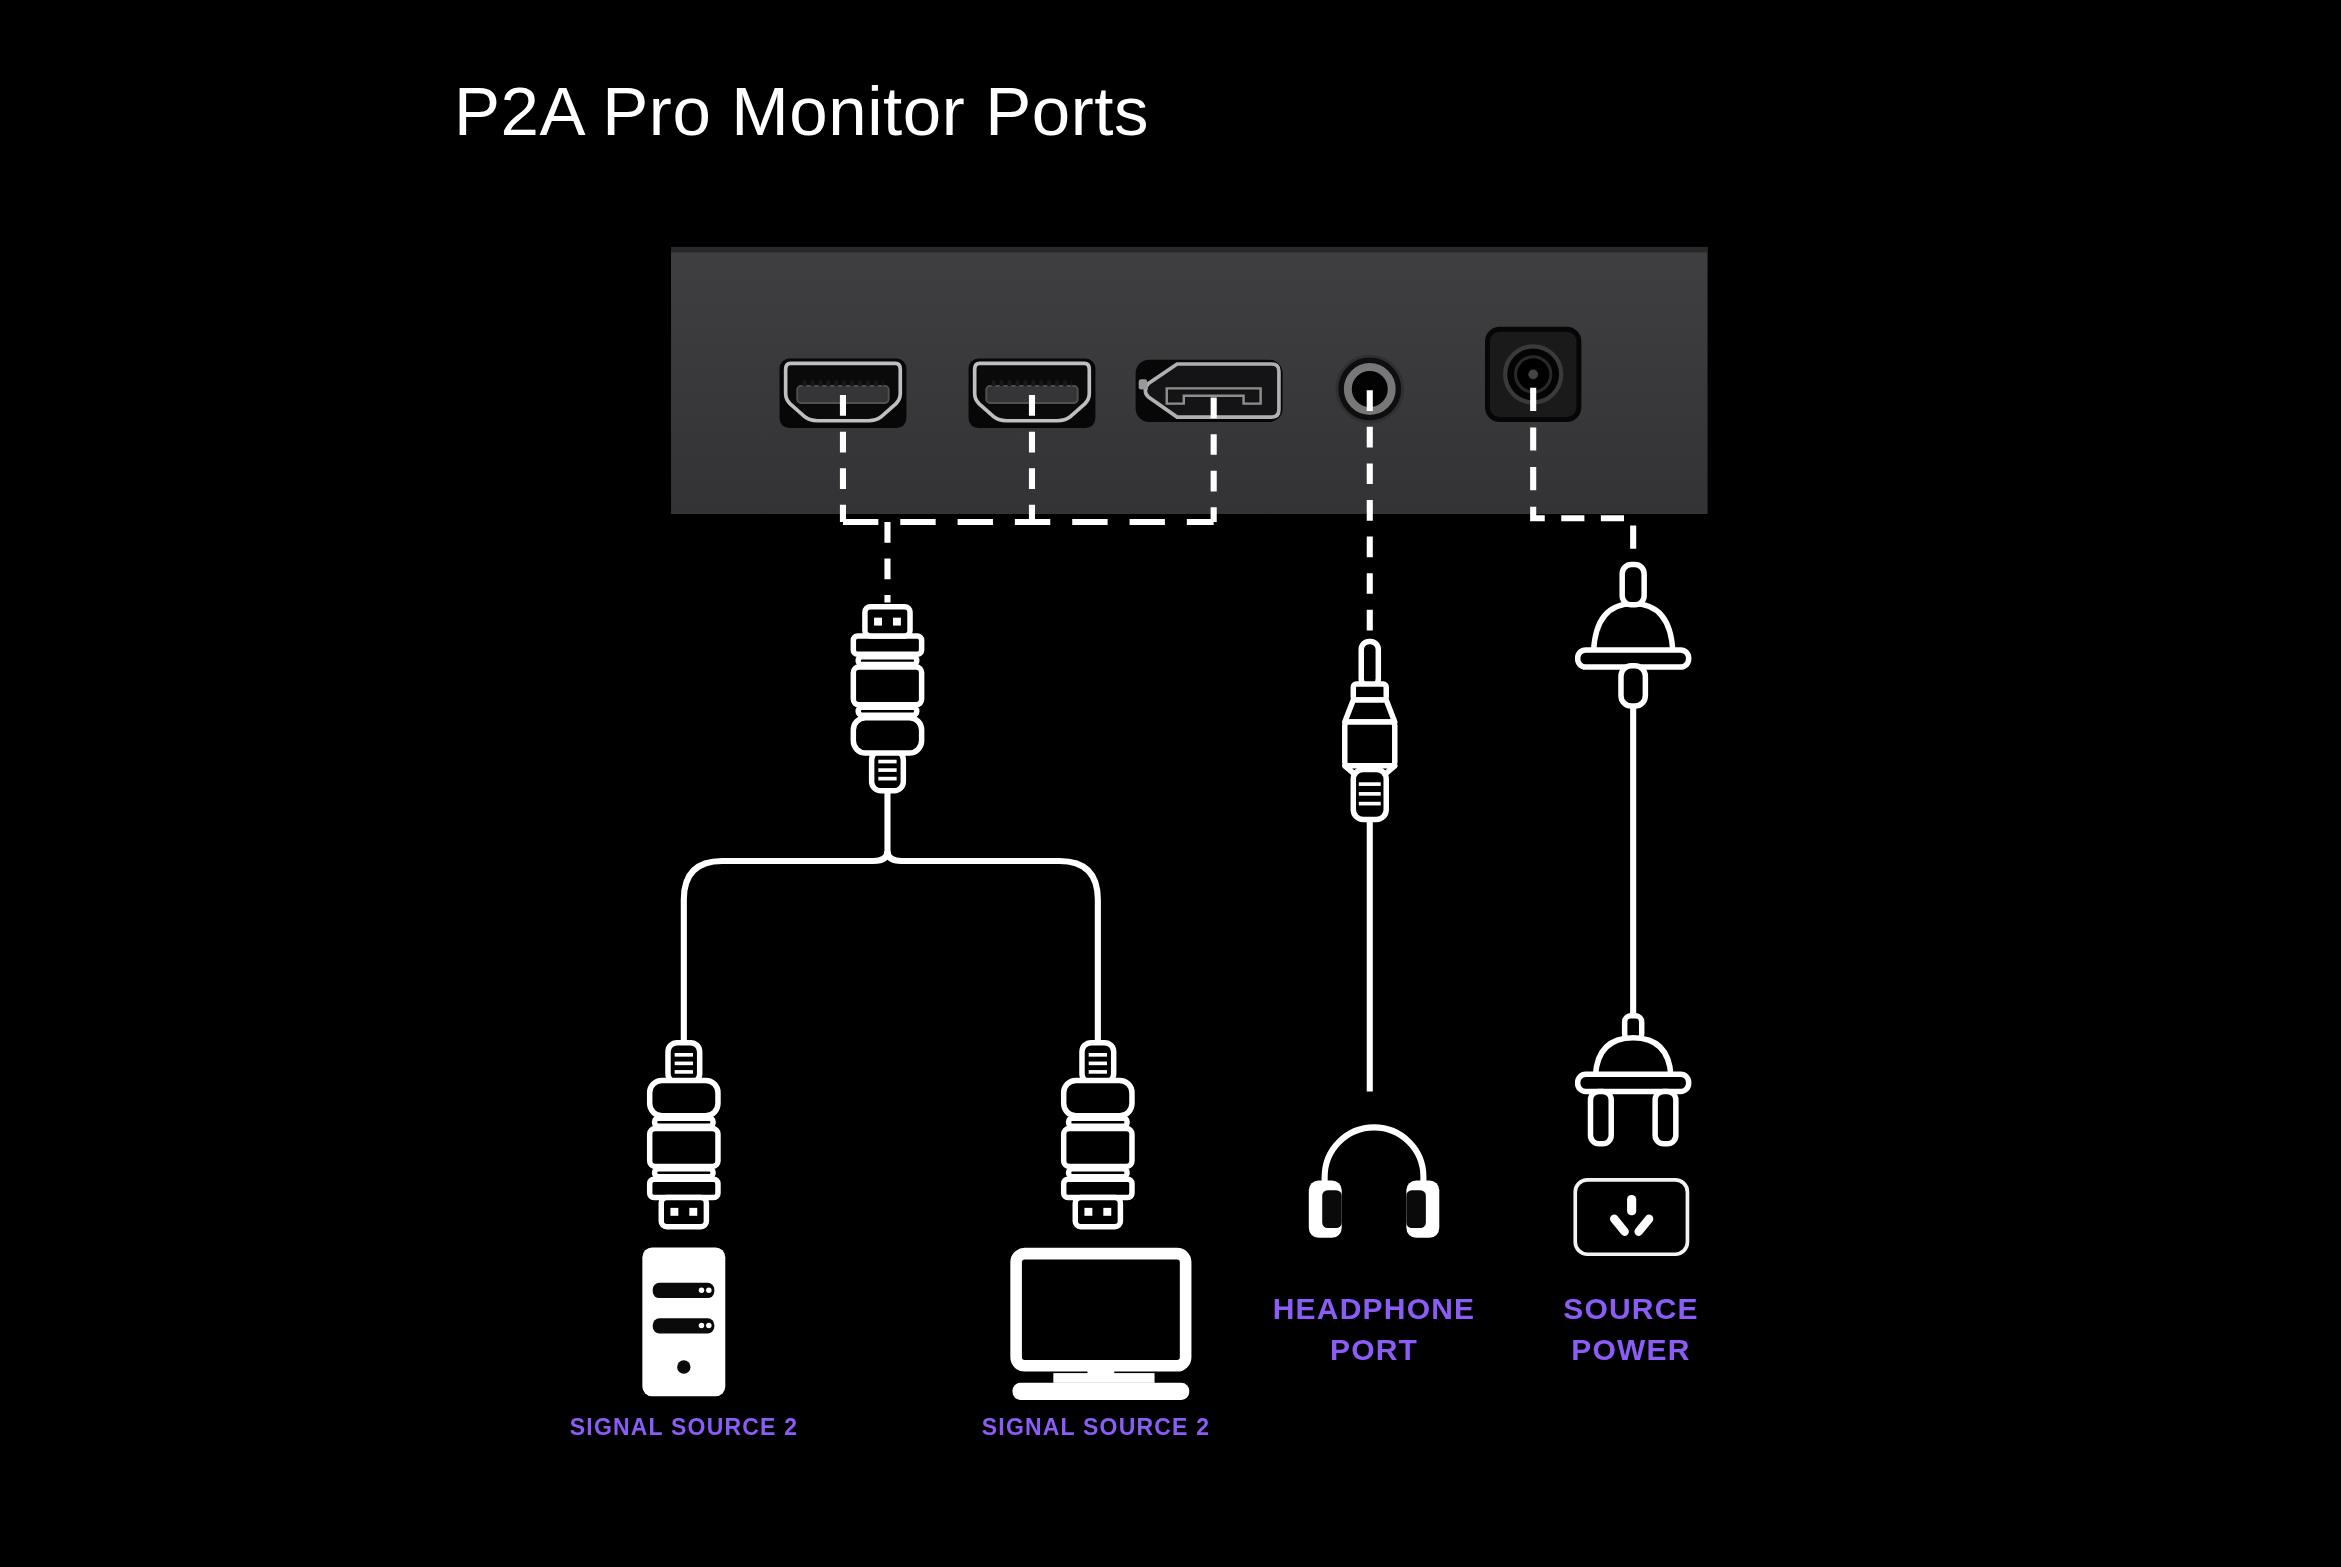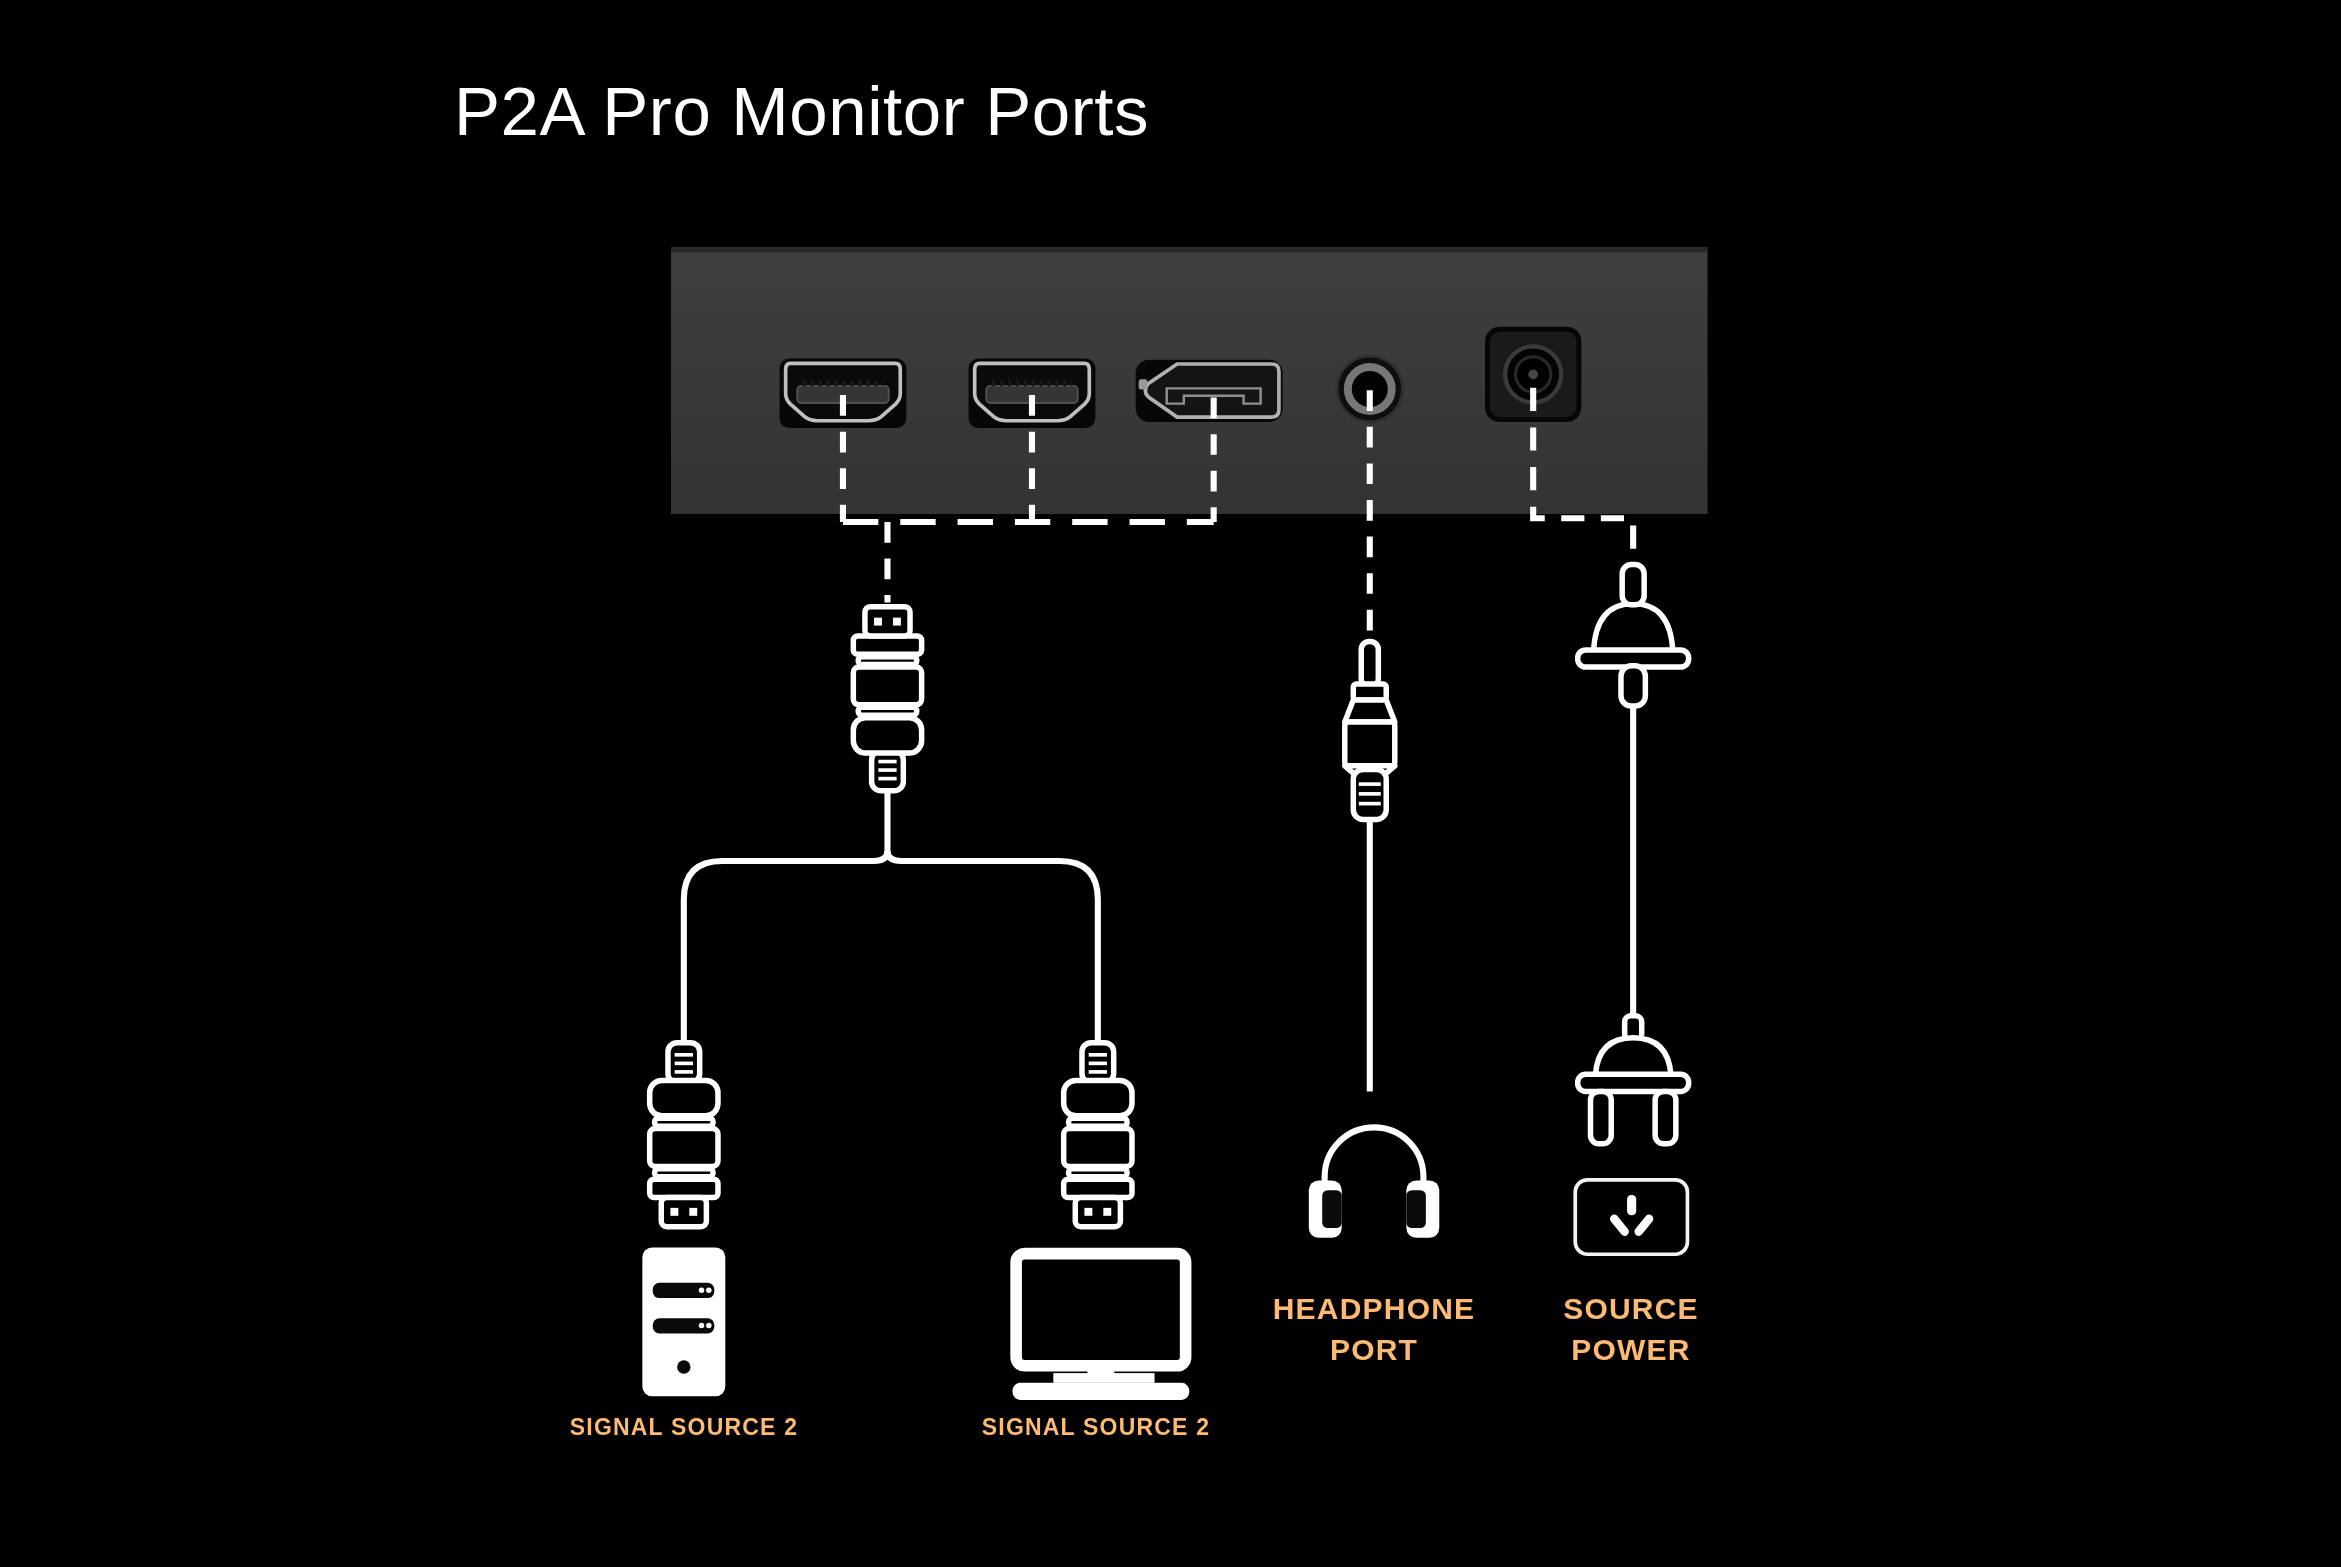--- a/index.html
+++ b/index.html
@@ -31,21 +31,21 @@
     white-space: nowrap;
   }
   svg.diagram {
     position: absolute;
     left: 0;
     top: 0;
   }
   .cap {
     position: absolute;
     transform: translateX(-50%);
-    color: #fdba74;
+    color: #8b5cf6;
     font-weight: 700;
     font-size: 30px;
     letter-spacing: 1.2px;
     white-space: nowrap;
   }
   .cap.big { font-size: 23px; }
 
   
   .conn   { stroke: #ffffff; stroke-width: 9;  fill: #000000; stroke-linejoin: round; }
   .ln     { stroke: #ffffff; stroke-width: 10; fill: none; stroke-linecap: butt; }

